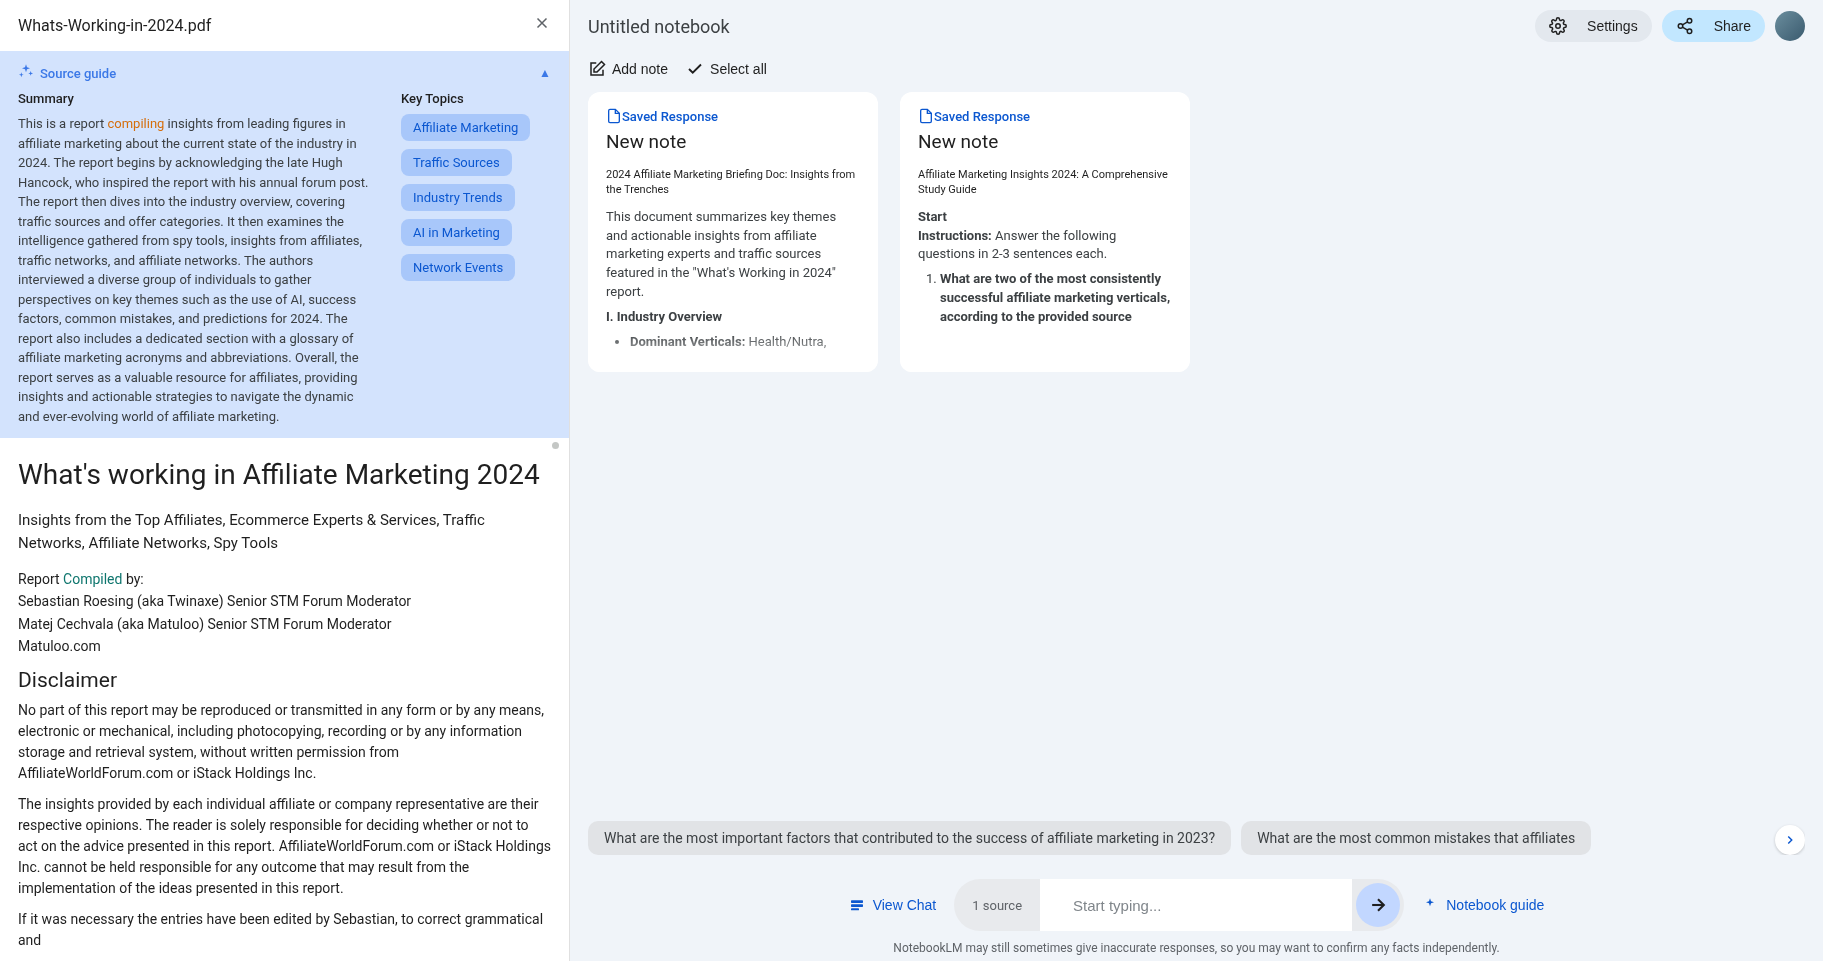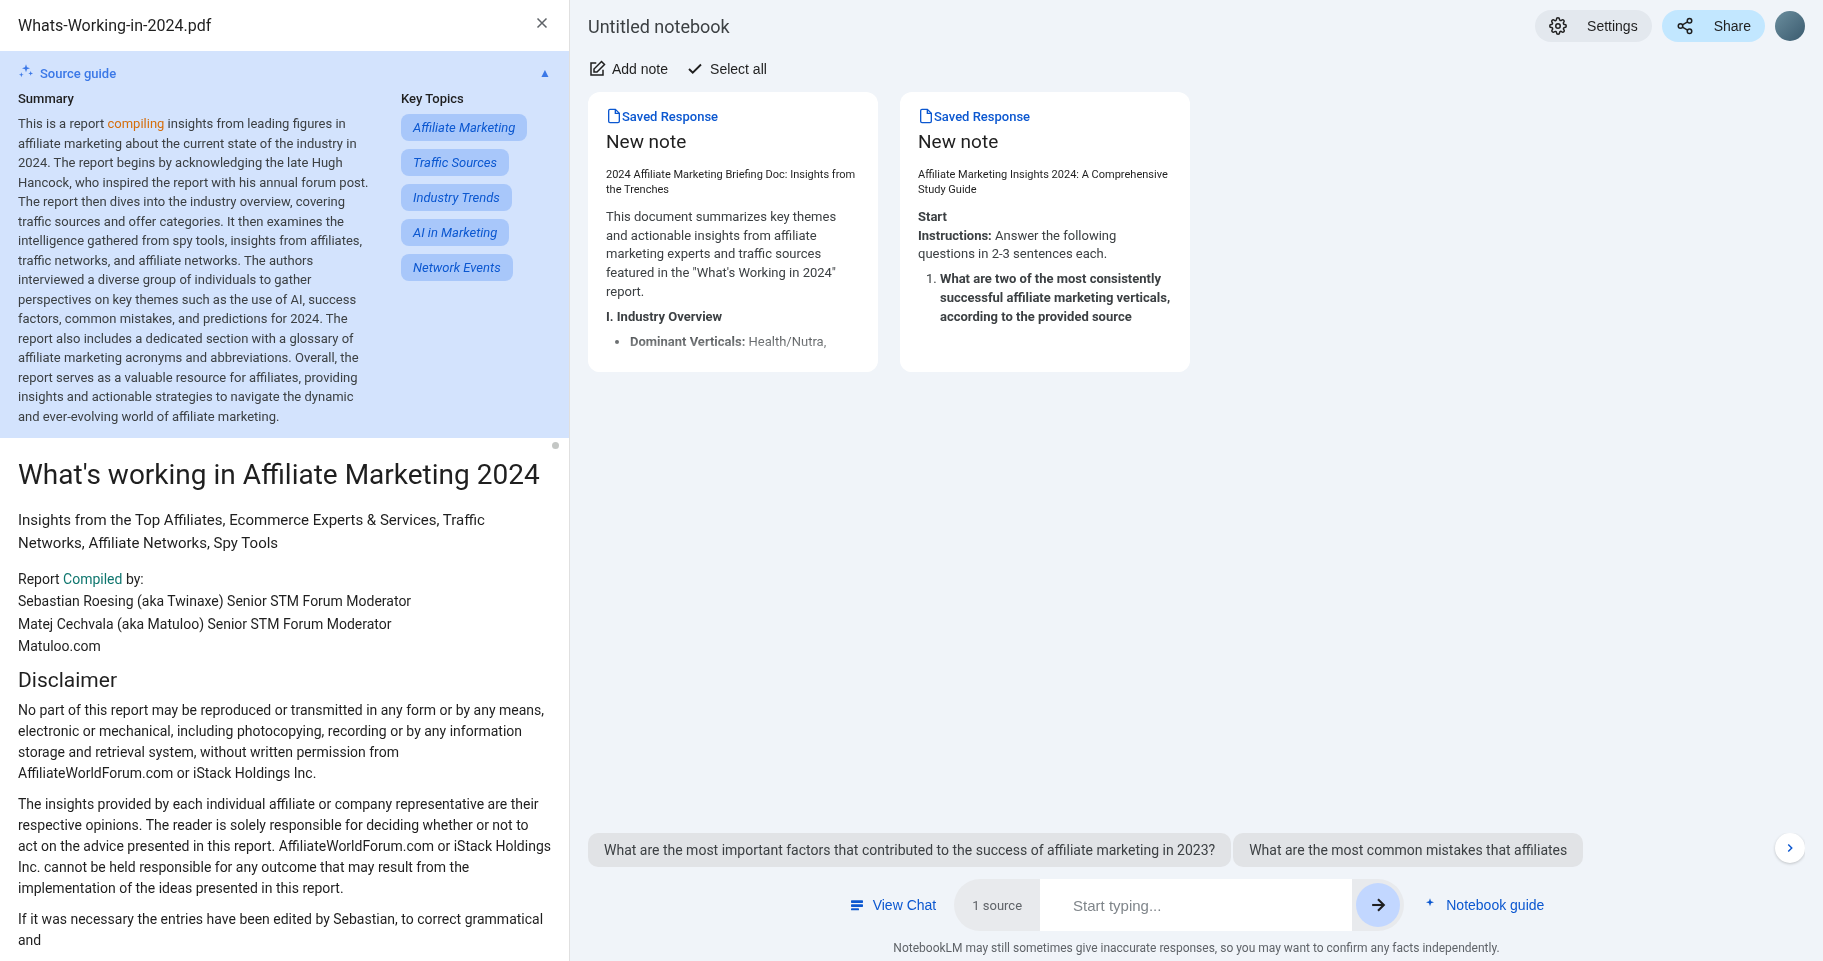--- a/index.html
+++ b/index.html
@@ -14,21 +14,21 @@
 .sg-title-wrap { display: flex; align-items: center; gap: 6px; }
 .sparkle { color: #3b78e7; }
 .sg-title { color: #3b78e7; font-size: 13px; font-weight: 500; }
 .sg-collapse { color: #3b78e7; font-size: 12px; }
 .sg-body { display: flex; gap: 24px; }
 .sg-left { flex: 1; }
 .sg-right { width: 150px; }
 .sg-subhead { font-size: 13px; font-weight: 500; margin-bottom: 8px; }
 .sg-summary { font-size: 13px; line-height: 1.5; color: #3c4043; }
 .compiling { color: #d56e0c; }
-.topic-chip { display: block; background: #a8c7fa; color: #0b57d0; font-size: 13px; padding: 6px 12px; border-radius: 8px; margin-bottom: 8px; width: fit-content; cursor: pointer; font-style: italic; }
+.topic-chip { display: block; background: #a8c7fa; color: #0b57d0; font-size: 13px; padding: 6px 12px; border-radius: 8px; margin-bottom: 8px; width: fit-content; cursor: pointer; }
 .doc-body { padding: 14px 18px; overflow-y: auto; flex: 1; position: relative; }
 .dot { position: absolute; right: 10px; top: 4px; width: 7px; height: 7px; border-radius: 50%; background: #c4c7c5; }
 .doc-h1 { font-size: 28px; font-weight: 400; margin-bottom: 18px; margin-top: 6px; }
 .doc-p1 { font-size: 15px; line-height: 1.5; margin-bottom: 14px; }
 .doc-line { font-size: 14px; line-height: 1.6; }
 .doc-h2 { font-size: 21px; font-weight: 400; margin-top: 10px; margin-bottom: 8px; }
 .doc-para { font-size: 14px; line-height: 1.5; margin-bottom: 10px; }
 .compiled { color: #0f766e; }
 .right-panel { flex: 1; background: #f0f4f9; display: flex; flex-direction: column; }
 .right-header { display: flex; align-items: center; padding: 10px 18px; justify-content: space-between; }
@@ -43,21 +43,21 @@
 .note-card { width: 290px; height: 280px; background: #fff; border-radius: 12px; padding: 16px 18px; overflow: hidden; position: relative; }
 .note-card::after { content: ''; position: absolute; bottom: 0; left: 0; right: 0; height: 40px; background: linear-gradient(transparent, #fff); }
 .saved-resp { display: flex; align-items: center; color: #0b57d0; font-size: 13px; font-weight: 500; margin-bottom: 6px; }
 .note-title { font-size: 19px; font-weight: 400; margin-bottom: 14px; }
 .note-h { font-size: 11px; font-weight: 400; line-height: 1.4; margin-bottom: 10px; }
 .note-body { font-size: 13px; line-height: 1.45; color: #3c4043; }
 .note-bold { font-weight: 700; }
 .note-list { list-style: disc; margin-left: 24px; margin-top: 6px; font-size: 13px; }
 .note-olist { list-style: decimal; margin-left: 22px; margin-top: 6px; font-size: 13px; }
 .bottom-bar { background: #f0f4f9; padding: 8px 18px 6px; }
-.suggestion-row { display: flex; gap: 2px; align-items: flex-start; margin-bottom: 12px; overflow: hidden; position: relative; }
+.suggestion-row { display: flex; gap: 10px; align-items: flex-end; margin-bottom: 24px; overflow: hidden; position: relative; }
 .sug-chip { background: #e1e3e6; padding: 9px 16px; border-radius: 10px; font-size: 14px; white-space: nowrap; cursor: pointer; flex-shrink: 0; color: #3c4043; }
 .sug-next { position: absolute; right: 0; width: 30px; height: 30px; background: #fff; border-radius: 50%; display: flex; align-items: center; justify-content: center; color: #0b57d0; box-shadow: 0 1px 3px rgba(0,0,0,.2); cursor: pointer; }
 .input-row { display: flex; align-items: center; gap: 18px; justify-content: center; }
 .view-chat { display: flex; align-items: center; gap: 8px; color: #0b57d0; font-size: 14px; font-weight: 500; cursor: pointer; background: none; border: none; }
 .input-wrap { display: flex; align-items: center; background: #e8eaed; border-radius: 30px; padding: 0; height: 52px; width: 450px; }
 .src-count { padding: 0 18px; font-size: 13px; color: #5f6368; }
 .input-field { flex: 1; background: #fff; border: none; height: 100%; padding: 0 33px; font-size: 15px; outline: none; border-radius: 0; }
 .input-field::placeholder { color: #80868b; }
 .send-btn { width: 44px; height: 44px; margin: 4px; border-radius: 50%; background: #c2d7ff; border: none; display: flex; align-items: center; justify-content: center; cursor: pointer; color: #1f1f1f; font-size: 20px; }
 .nb-guide { display: flex; align-items: center; gap: 8px; color: #0b57d0; font-size: 14px; font-weight: 500; cursor: pointer; background: none; border: none; }

